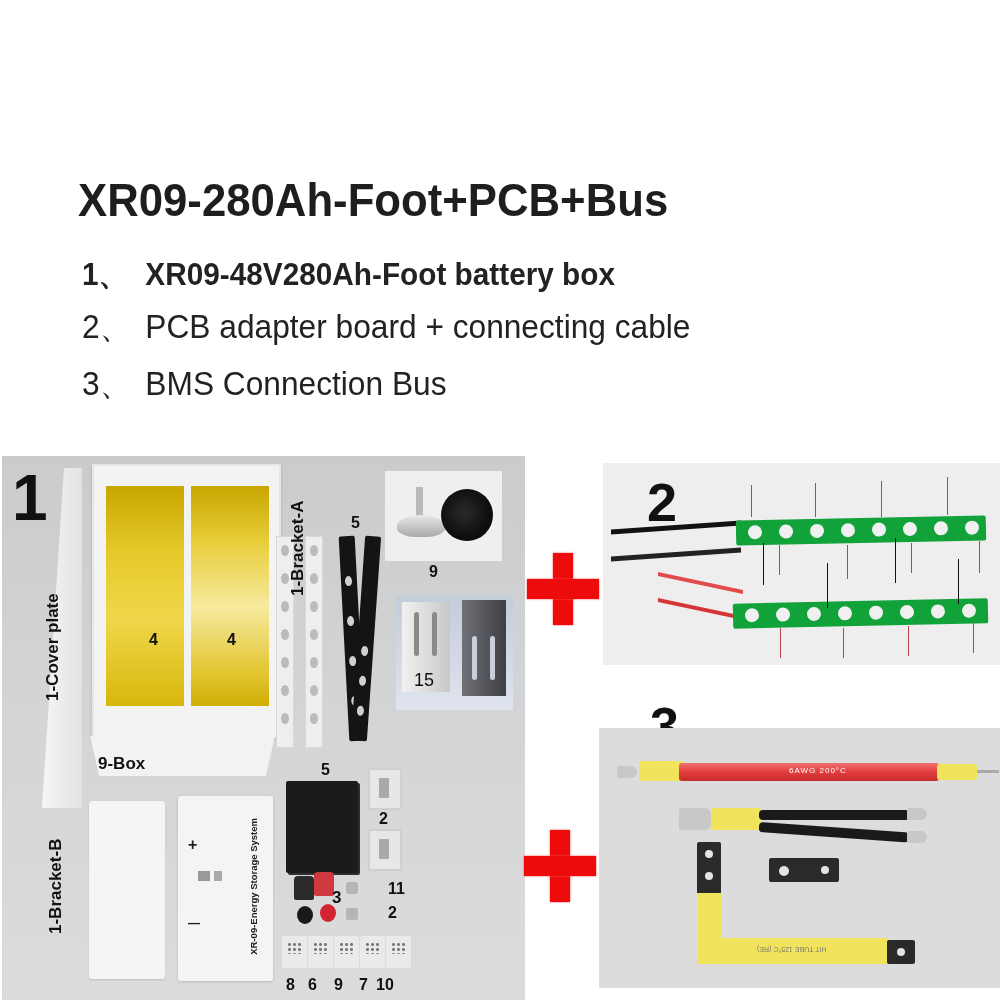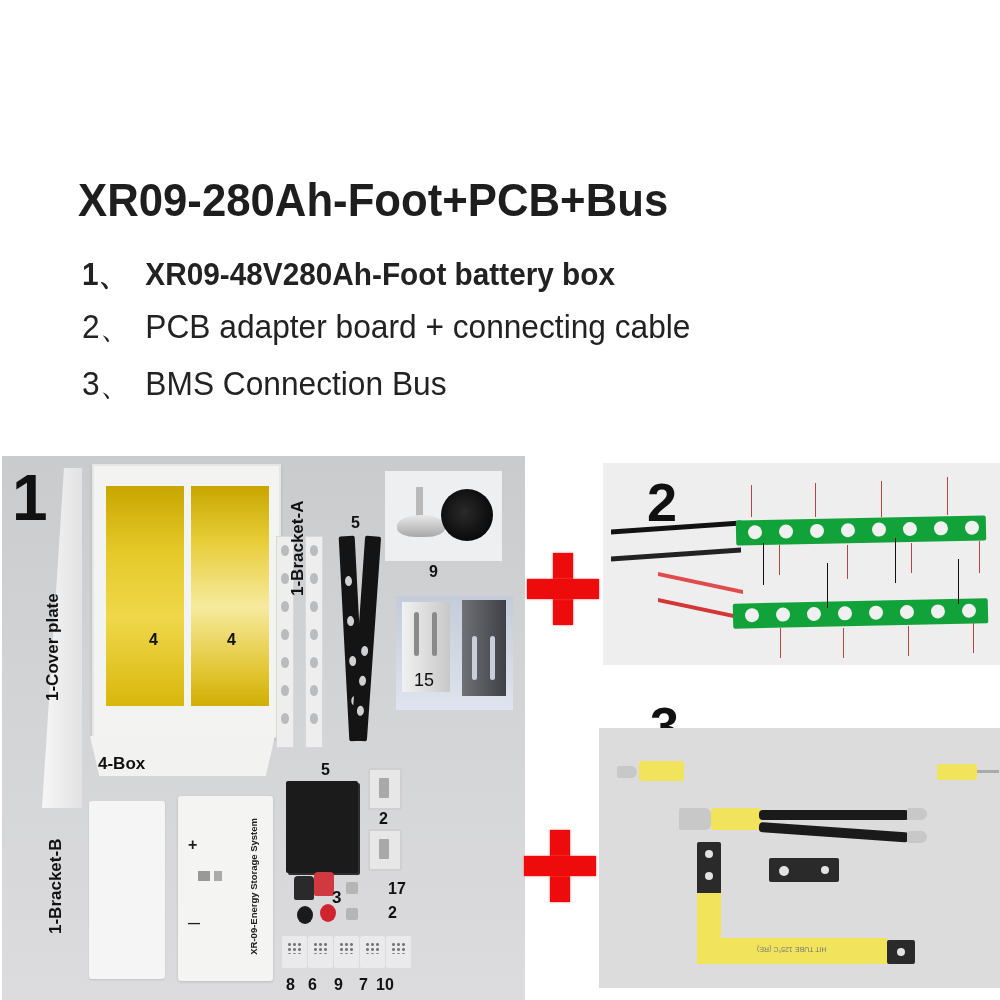--- a/index.html
+++ b/index.html
@@ -102,21 +102,21 @@
   <div class="abs cover-plate"></div>
   <div class="abs lbl lbl-v" style="left:41px;top:245px;">1-Cover plate</div>
 
   <div class="abs box-outer">
     <div class="abs box-cell c1"></div>
     <div class="abs box-cell c2"></div>
     <div class="abs small-num" style="left:55px;top:165px;">4</div>
     <div class="abs small-num" style="left:133px;top:165px;">4</div>
   </div>
   <div class="abs box-base"></div>
-  <div class="abs lbl" style="left:96px;top:298px;">4-Box</div>
+  <div class="abs lbl" style="left:96px;top:298px;">9-Box</div>
 
   <div class="abs bracket-a" style="left:274px;">
     <span class="hole" style="top:8px"></span>
       <span class="hole" style="top:36px"></span>
       <span class="hole" style="top:64px"></span>
       <span class="hole" style="top:92px"></span>
       <span class="hole" style="top:120px"></span>
       <span class="hole" style="top:148px"></span>
       <span class="hole" style="top:176px"></span>
   </div>
@@ -180,21 +180,21 @@
   <div class="abs small-num" style="left:377px;top:354px;">2</div>
   <div class="abs handle" style="left:366px;top:373px;"></div>
 
   <div class="abs boot" style="left:292px;top:420px;background:#2a2a2a;"></div>
   <div class="abs boot" style="left:312px;top:416px;background:#d0393f;"></div>
   <div class="abs boot" style="left:295px;top:450px;width:16px;height:18px;background:#1a1a1a;border-radius:50%;"></div>
   <div class="abs boot" style="left:318px;top:448px;width:16px;height:18px;background:#d02530;border-radius:50%;"></div>
   <div class="abs small-num" style="left:330px;top:432px;font-size:17px;">3</div>
   <div class="abs" style="left:344px;top:426px;width:12px;height:12px;background:#b5b5b5;border-radius:2px;"></div>
   <div class="abs" style="left:344px;top:452px;width:12px;height:12px;background:#b5b5b5;border-radius:2px;"></div>
-  <div class="abs small-num" style="left:386px;top:424px;">17</div>
+  <div class="abs small-num" style="left:386px;top:424px;">11</div>
   <div class="abs small-num" style="left:386px;top:448px;">2</div>
 
   <div class="abs bag" style="left:280px;top:480px;"></div>
   <div class="abs bag" style="left:306px;top:480px;"></div>
   <div class="abs bag" style="left:332px;top:480px;"></div>
   <div class="abs bag" style="left:358px;top:480px;"></div>
   <div class="abs bag" style="left:384px;top:480px;"></div>
   <div class="abs small-num" style="left:284px;top:520px;">8</div>
   <div class="abs small-num" style="left:306px;top:520px;">6</div>
   <div class="abs small-num" style="left:332px;top:520px;">9</div>
@@ -244,20 +244,23 @@
   <div class="abs" style="left:160px;top:80px;width:1px;height:42px;background:#111;"></div>
   <div class="abs" style="left:224px;top:100px;width:1px;height:45px;background:#111;"></div>
   <div class="abs" style="left:292px;top:75px;width:1px;height:45px;background:#111;"></div>
   <div class="abs" style="left:355px;top:96px;width:1px;height:45px;background:#111;"></div>
 </div>
 
 <div class="abs big-num" style="left:650px;top:700px;font-size:52px;">3</div>
 <div class="abs panel3">
   <div class="abs lug" style="left:18px;top:38px;"></div>
   <div class="abs yellow" style="left:40px;top:33px;width:45px;height:20px;border-radius:3px;"></div>
+  <div class="abs red-cable">
+    <span class="abs" style="left:110px;top:3px;font-size:8px;color:#fff;letter-spacing:1px;white-space:nowrap;">6AWG 200°C</span>
+  </div>
   <div class="abs yellow" style="left:338px;top:36px;width:40px;height:16px;border-radius:3px;"></div>
   <div class="abs" style="left:378px;top:42px;width:22px;height:3px;background:#aaa;"></div>
 
   <div class="abs lug" style="left:80px;top:80px;width:32px;height:22px;"></div>
   <div class="abs yellow" style="left:112px;top:80px;width:50px;height:22px;border-radius:3px;"></div>
   <div class="abs black-cable" style="left:160px;top:82px;width:150px;"></div>
   <div class="abs black-cable" style="left:160px;top:94px;width:150px;transform:rotate(4deg);transform-origin:left;"></div>
   <div class="abs lug" style="left:308px;top:80px;"></div>
   <div class="abs lug" style="left:308px;top:103px;"></div>
 

